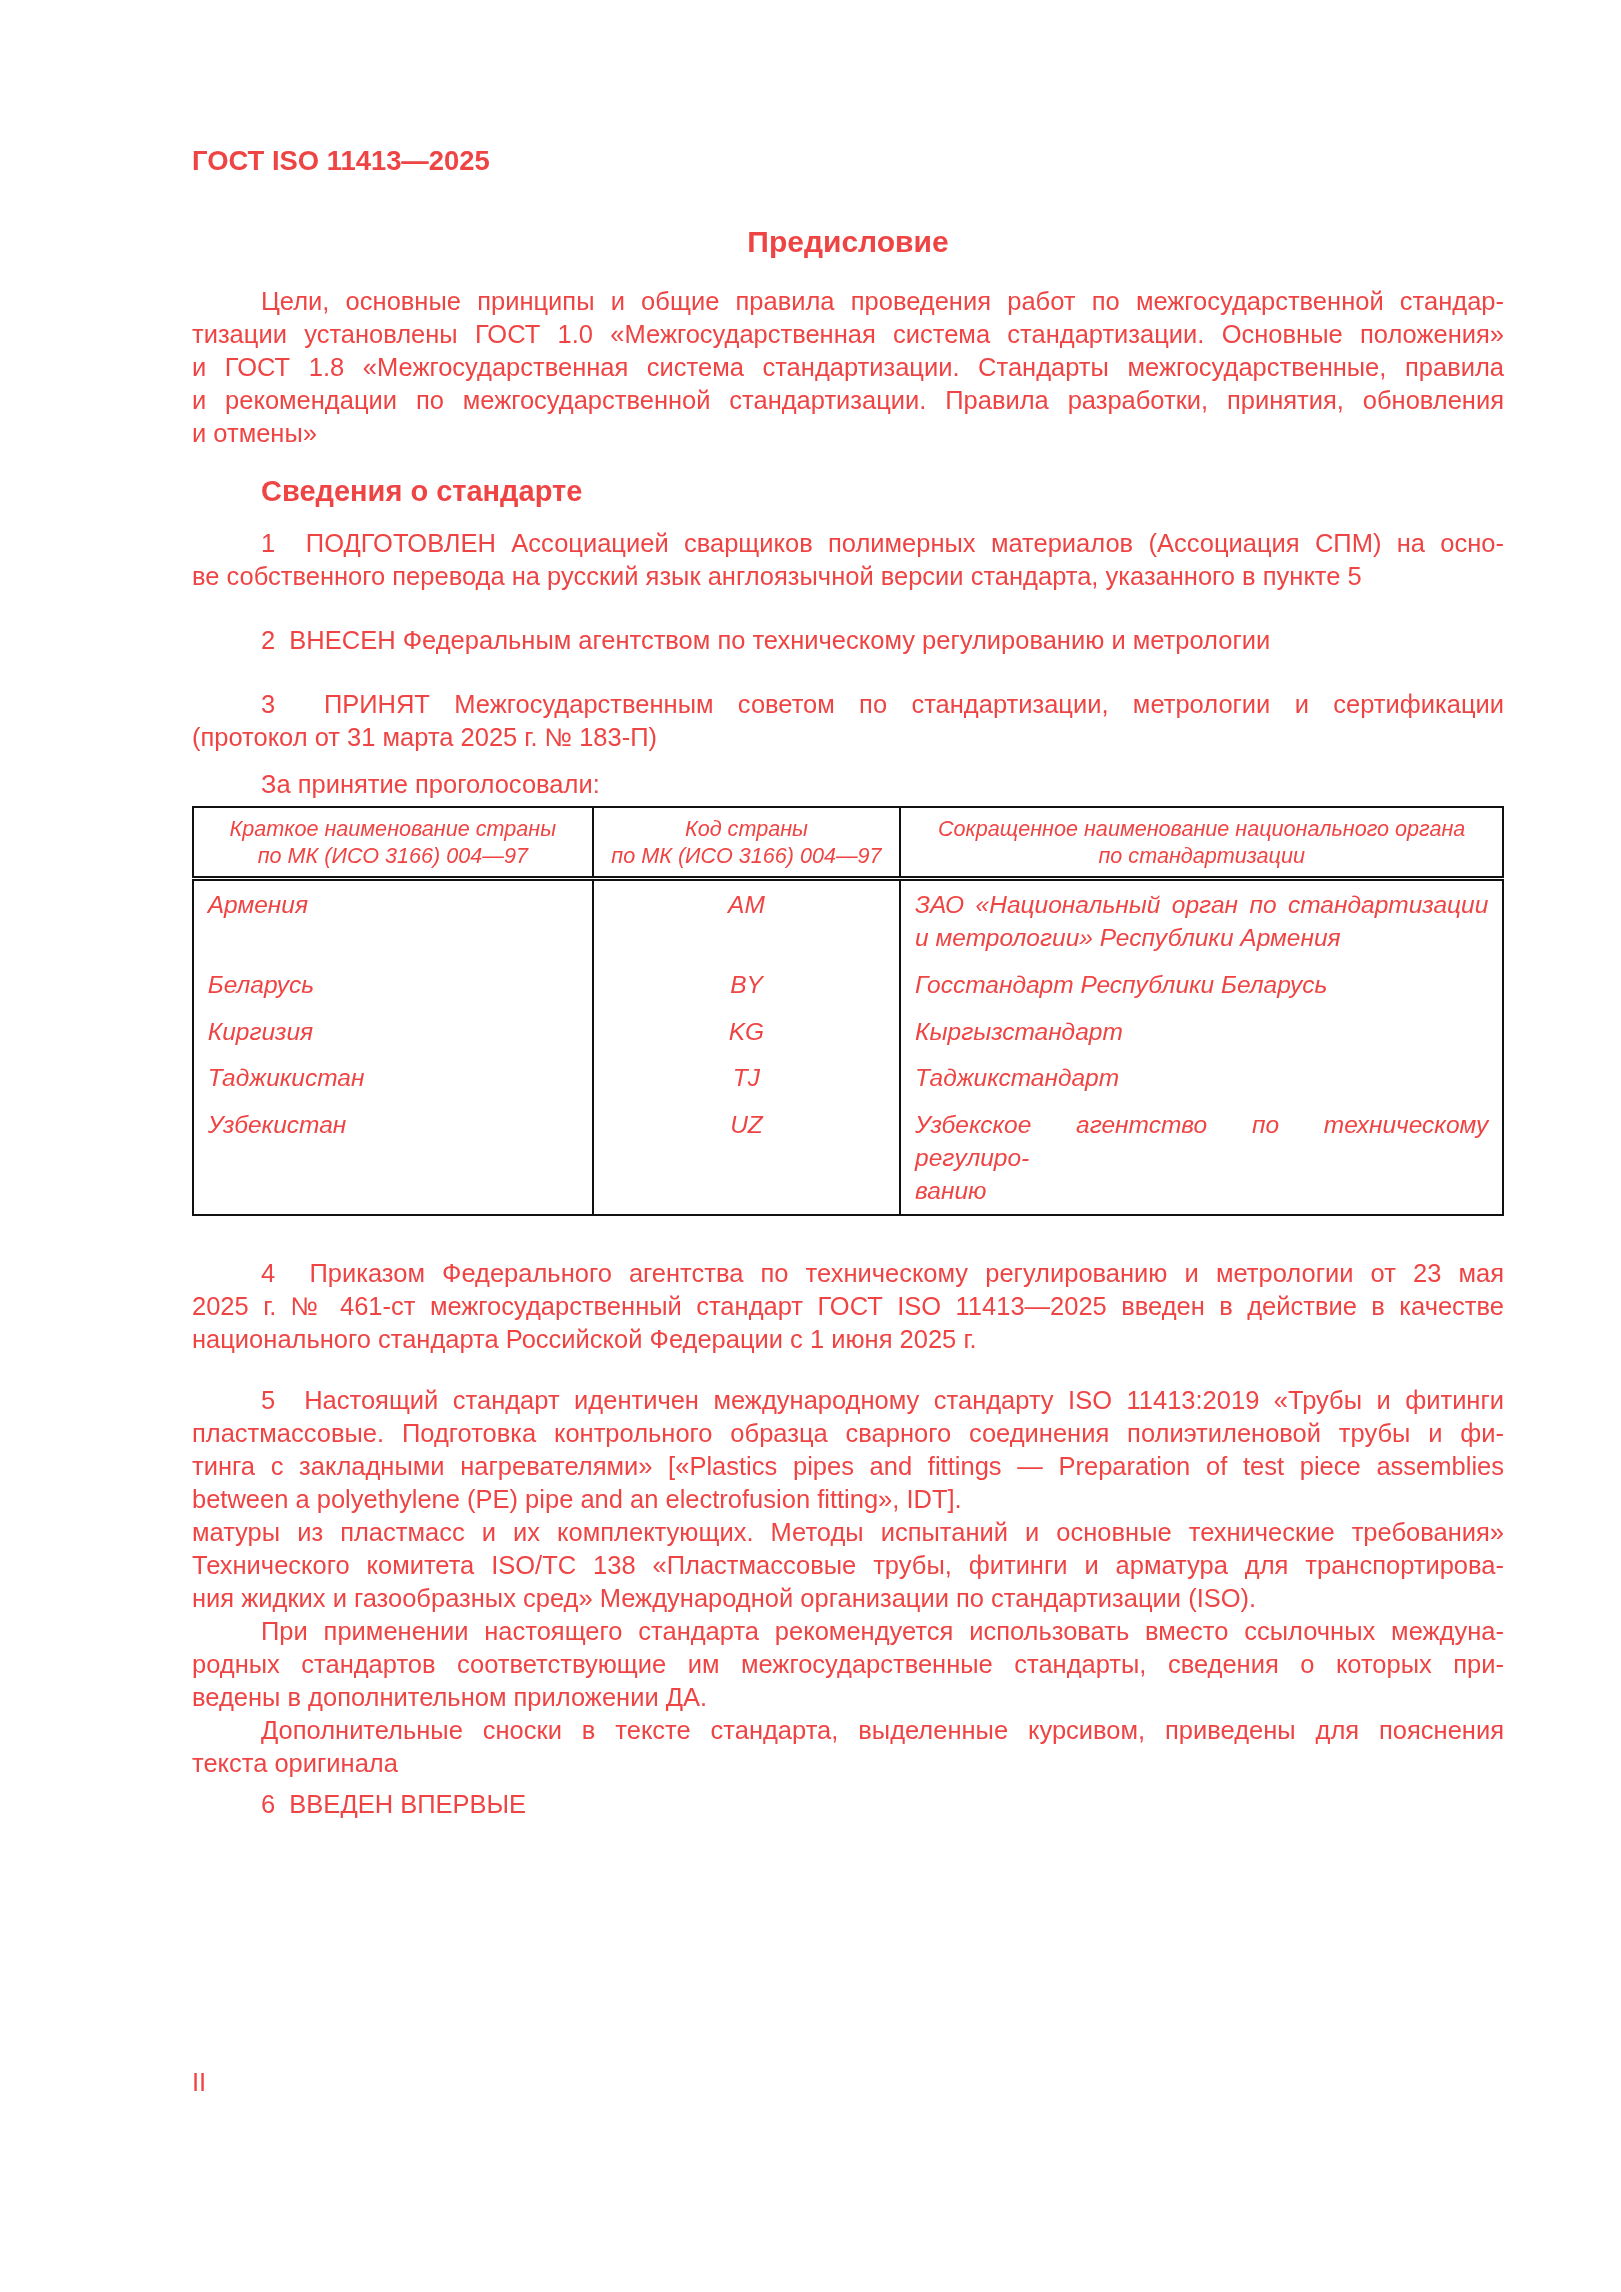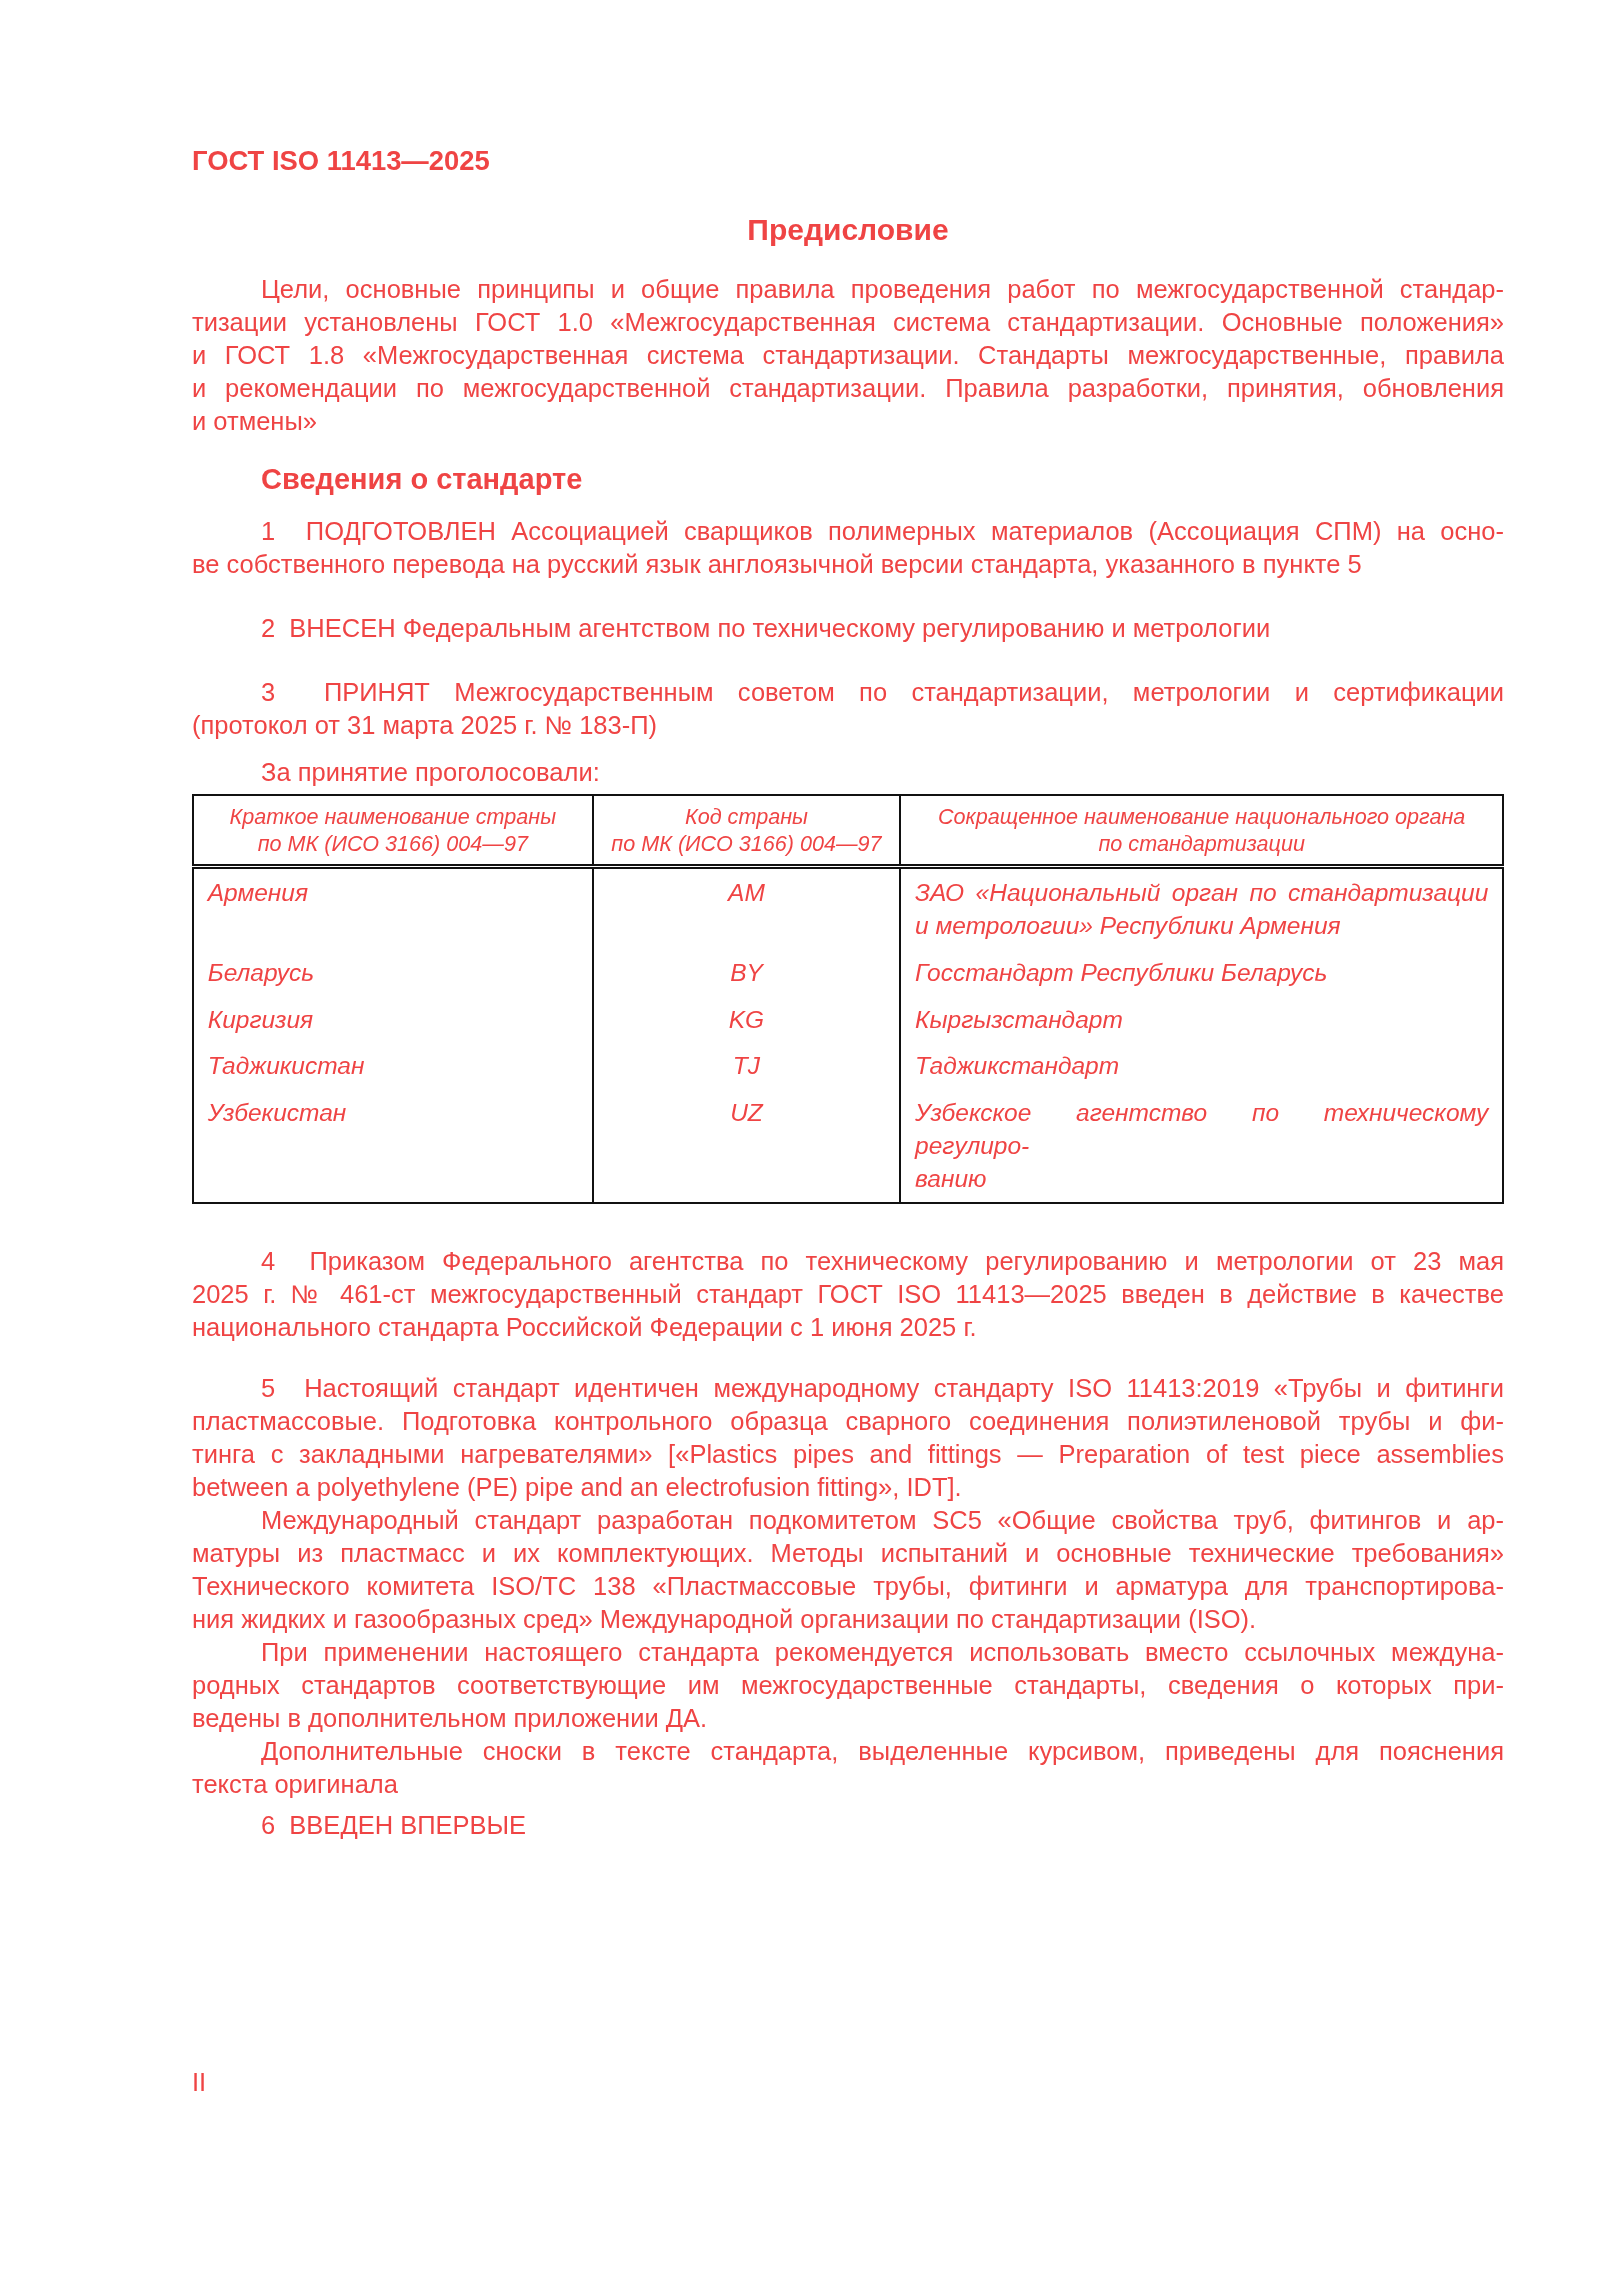--- a/index.html
+++ b/index.html
@@ -12,21 +12,21 @@
     color:#ef4444;
     overflow:hidden;
   }
   .content{padding:0 117px 0 192px;}
   .running-header{
     margin-top:144px;
     font-weight:bold;
     font-size:27.4px;line-height:34px;
   }
   .doc-title{
-    margin-top:32px;
+    margin-top:44px;
     text-align:center;
     font-weight:bold;
     font-size:30px;line-height:39px;
   }
   .para{font-size:25.5px;line-height:33px;}
   .para .line.fill{text-align:justify;text-align-last:justify;}
   .para .line.last{text-align:left;}
   .para .line.indent{text-indent:69px;}
   .subheading{
     margin-top:25.5px;
@@ -176,21 +176,20 @@
       </div>
 
     <div class="para" style="margin-top:28px">
         <div class="line fill indent">5&nbsp; Настоящий стандарт идентичен международному стандарту ISO 11413:2019 «Трубы и фитинги</div>
         <div class="line fill">пластмассовые. Подготовка контрольного образца сварного соединения полиэтиленовой трубы и фи-</div>
         <div class="line fill">тинга с закладными нагревателями» [«Plastics pipes and fittings — Preparation of test piece assemblies</div>
         <div class="line last">between a polyethylene (PE) pipe and an electrofusion fitting», IDT].</div>
       </div>
 
     <div class="para">
-        <div class="line fill indent">Международный стандарт разработан подкомитетом SC5 «Общие свойства труб, фитингов и ар-</div>
         <div class="line fill">матуры из пластмасс и их комплектующих. Методы испытаний и основные технические требования»</div>
         <div class="line fill">Технического комитета ISO/TC 138 «Пластмассовые трубы, фитинги и арматура для транспортирова-</div>
         <div class="line last">ния жидких и газообразных сред» Международной организации по стандартизации (ISO).</div>
       </div>
 
     <div class="para">
         <div class="line fill indent">При применении настоящего стандарта рекомендуется использовать вместо ссылочных междуна-</div>
         <div class="line fill">родных стандартов соответствующие им межгосударственные стандарты, сведения о которых при-</div>
         <div class="line last">ведены в дополнительном приложении ДА.</div>
       </div>

